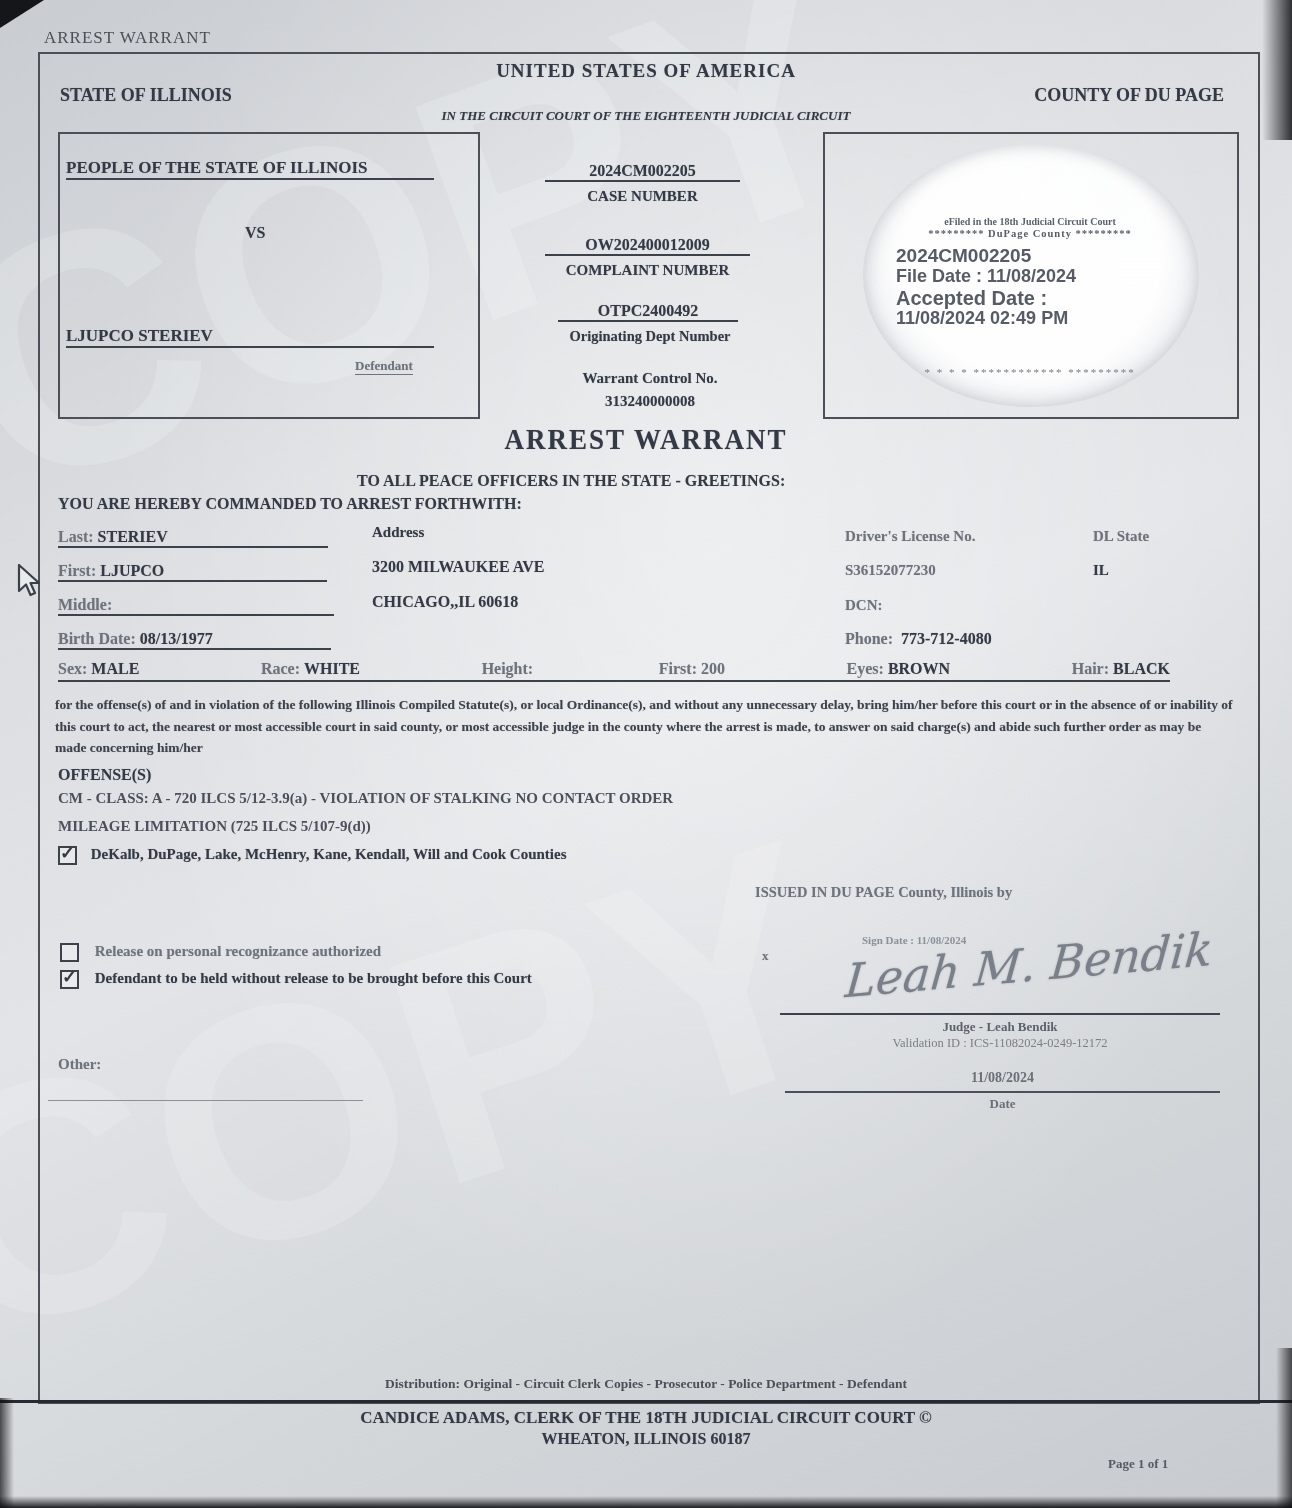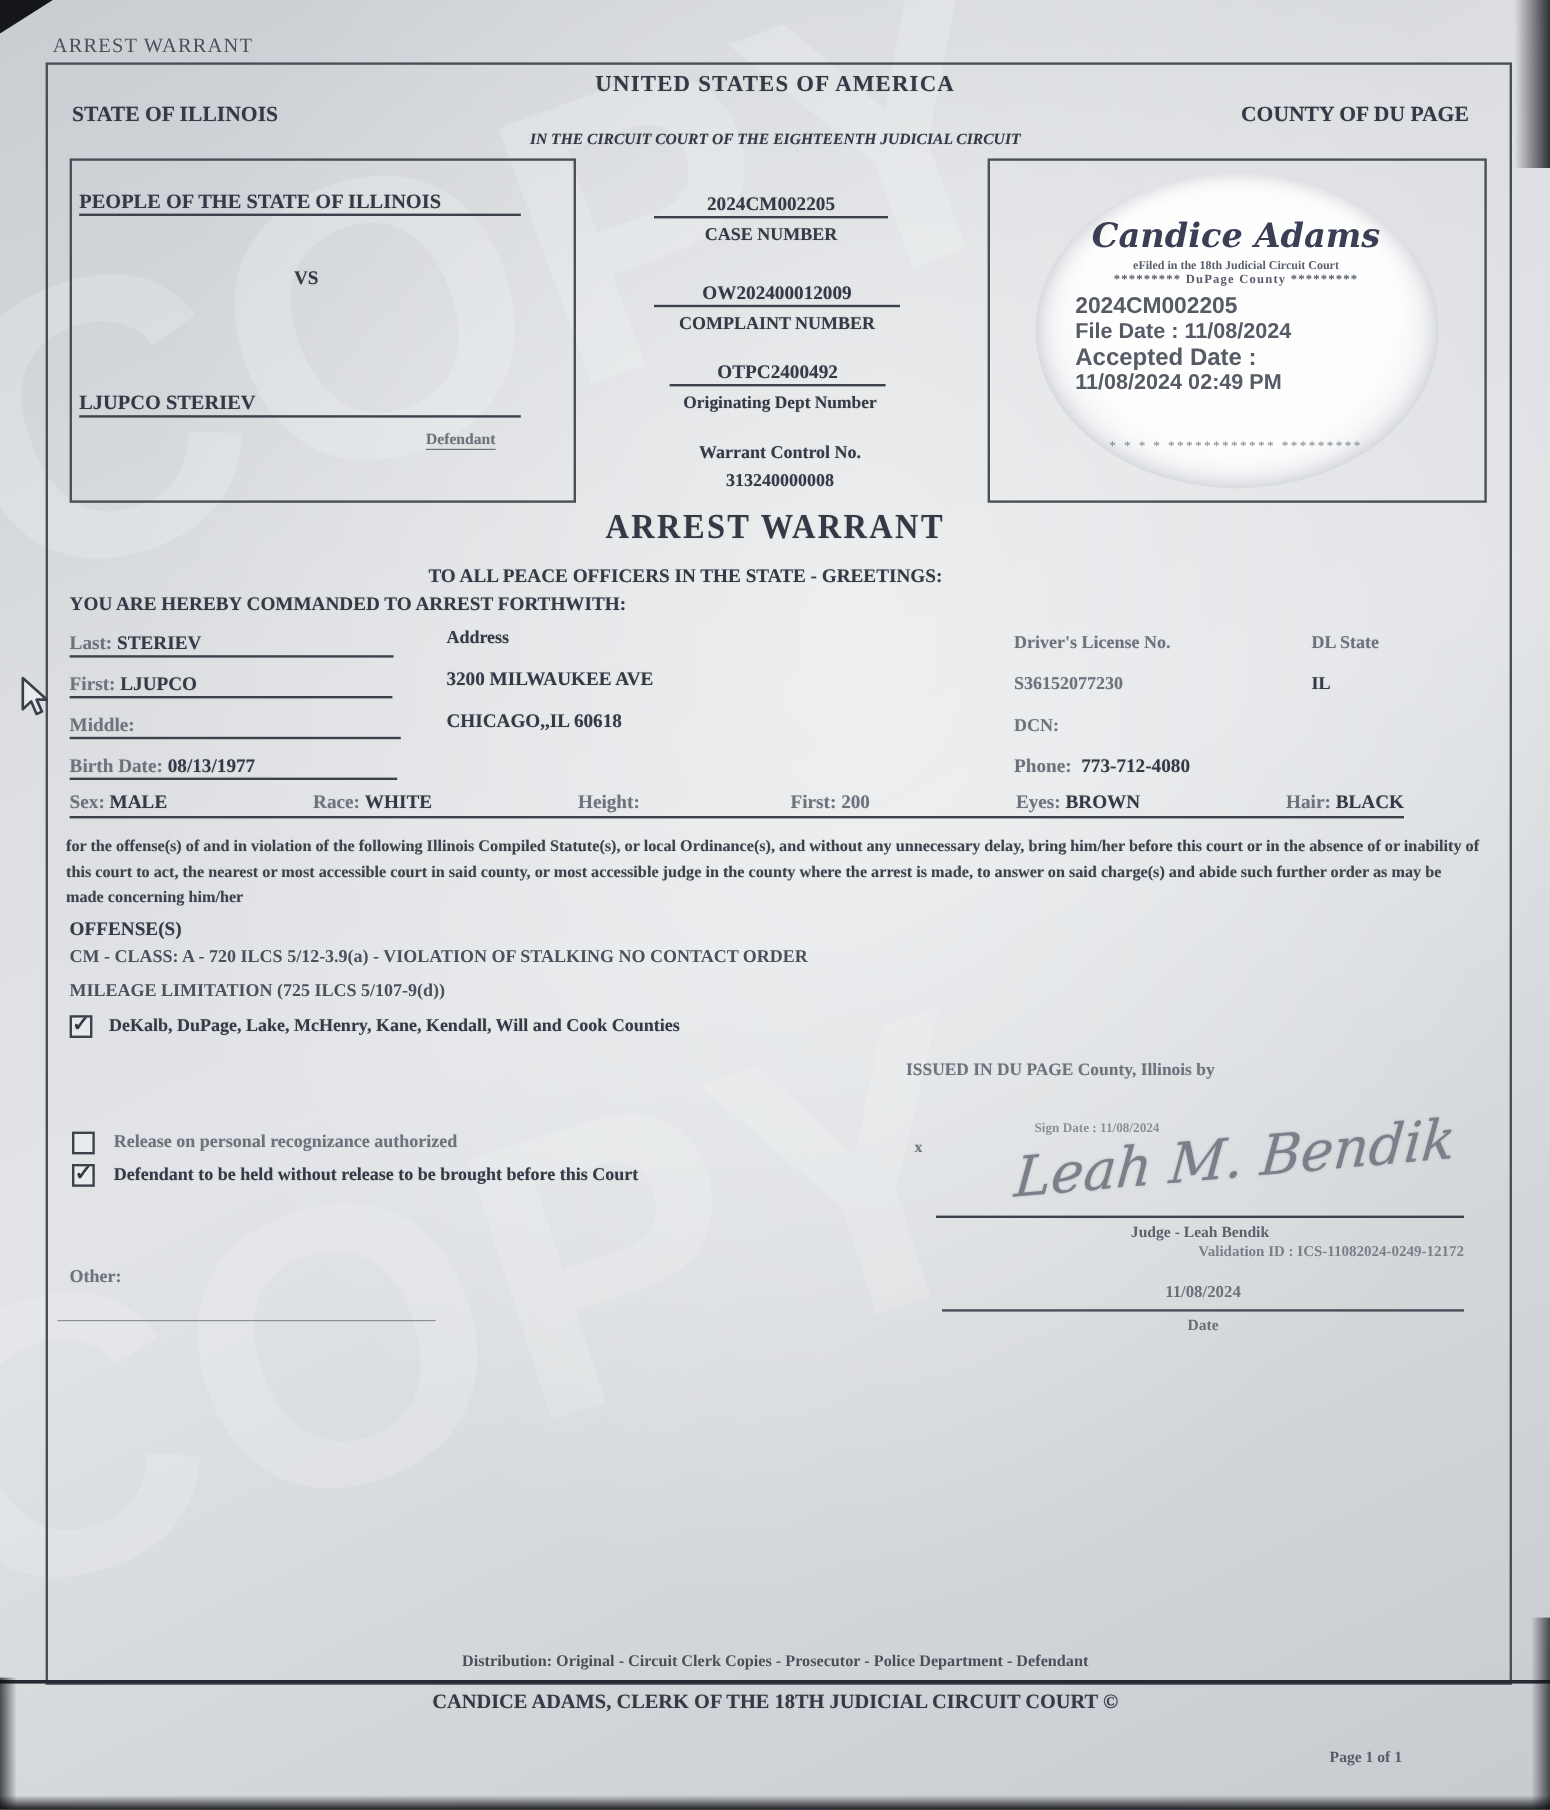--- a/index.html
+++ b/index.html
@@ -66,21 +66,20 @@
   <div class="abs ink center" style="left:545px;top:188px;width:195px;font-size:15px;">CASE NUMBER</div>
   <div class="abs ink ul center" style="left:545px;top:236px;width:205px;font-size:16px;">OW202400012009</div>
   <div class="abs ink center" style="left:545px;top:262px;width:205px;font-size:15px;">COMPLAINT NUMBER</div>
   <div class="abs ink ul center" style="left:558px;top:302px;width:180px;font-size:16px;">OTPC2400492</div>
   <div class="abs ink center" style="left:545px;top:328px;width:210px;font-size:14.5px;">Originating Dept Number</div>
   <div class="abs ink center" style="left:545px;top:370px;width:210px;font-size:15px;">Warrant Control No.</div>
   <div class="abs ink center" style="left:545px;top:393px;width:210px;font-size:15px;">313240000008</div>
 
   <div class="abs mainbox" style="left:823px;top:132px;width:412px;height:283px;"></div>
   <div class="abs stamp-ellipse" style="left:863px;top:143px;"></div>
-  <div class="abs script center" style="left:870px;top:180px;width:320px;font-size:28px;">Candice Adams</div>
   <div class="abs center" style="left:880px;top:216px;width:300px;font-size:10px;color:#595f6b;font-weight:bold;">eFiled in the 18th Judicial Circuit Court</div>
   <div class="abs center" style="left:870px;top:228px;width:320px;font-size:10.5px;color:#565c68;font-weight:bold;letter-spacing:1px;">*********   DuPage County   *********</div>
   <div class="abs" style="left:896px;top:245px;font-size:19px;font-family:'Liberation Sans',sans-serif;font-weight:bold;color:#565b66;">2024CM002205</div>
   <div class="abs" style="left:896px;top:266px;font-size:18px;font-family:'Liberation Sans',sans-serif;font-weight:bold;color:#565b66;">File Date : 11/08/2024</div>
   <div class="abs" style="left:896px;top:287px;font-size:20px;font-family:'Liberation Sans',sans-serif;font-weight:bold;color:#565b66;">Accepted Date :</div>
   <div class="abs" style="left:896px;top:308px;font-size:18px;font-family:'Liberation Sans',sans-serif;font-weight:bold;color:#565b66;">11/08/2024 02:49 PM</div>
   <div class="abs center" style="left:880px;top:366px;width:300px;font-size:11px;color:#767c86;letter-spacing:2px;">* * * * ************ *********</div>
 
   <div class="abs ink center" style="left:0;right:0;top:424px;font-size:27px;letter-spacing:2px;transform:scaleY(1.08);">ARREST WARRANT</div>
 
@@ -141,32 +140,33 @@
   <div class="abs" style="left:60px;top:970px;font-size:15px;">
     <span class="cb checked"></span>
     <span class="ink" style="margin-left:12px;font-weight:bold;">Defendant to be held without release to be brought before this Court</span>
   </div>
 
   <div class="abs faded" style="left:762px;top:948px;font-size:13px;">x</div>
   <div class="abs" style="left:862px;top:934px;font-size:11px;color:#8a9099;font-weight:bold;">Sign Date : 11/08/2024</div>
   <div class="abs sig" style="left:845px;top:938px;font-size:46px;">Leah M. Bendik</div>
   <div class="abs" style="left:780px;top:1013px;width:440px;border-top:2.5px solid #3d434d;"></div>
   <div class="abs center" style="left:780px;top:1019px;width:440px;font-size:13px;color:#5c626c;font-weight:bold;">Judge - Leah Bendik</div>
-  <div class="abs center" style="left:780px;top:1036px;width:440px;font-size:12.5px;color:#7a8088;font-weight:bold;text-align:right;">Validation ID : ICS-11082024-0249-12172</div>
+  <div class="abs center" style="left:780px;top:1036px;width:440px;font-size:12.5px;color:#7a8088;font-weight:normal;">Validation ID : ICS-11082024-0249-12172</div>
 
   <div class="abs faded" style="left:58px;top:1056px;font-size:15px;">Other:</div>
   <div class="abs" style="left:48px;top:1100px;width:315px;border-top:1.5px solid #8b9097;"></div>
 
   <div class="abs center" style="left:785px;top:1070px;width:435px;font-size:14px;color:#6a7078;font-weight:bold;">11/08/2024</div>
   <div class="abs" style="left:785px;top:1091px;width:435px;border-top:2px solid #4a505a;"></div>
   <div class="abs center" style="left:785px;top:1096px;width:435px;font-size:13px;color:#6a7078;font-weight:bold;">Date</div>
 
   <div class="abs center" style="left:0;right:0;top:1376px;font-size:13.5px;color:#4a5058;font-weight:bold;">Distribution: Original - Circuit Clerk Copies - Prosecutor - Police Department - Defendant</div>
   <div class="abs" style="left:0;top:1400px;width:1292px;border-top:3px solid #262b33;"></div>
   <div class="abs ink center" style="left:0;right:0;top:1408px;font-size:17px;">CANDICE ADAMS, CLERK OF THE 18TH JUDICIAL CIRCUIT COURT ©</div>
+  <div class="abs ink center" style="left:0;right:0;top:1430px;font-size:16px;">WHEATON, ILLINOIS 60187</div>
   <div class="abs" style="left:1108px;top:1456px;font-size:13px;color:#555b66;font-weight:bold;">Page 1 of 1</div>
 
   <svg class="abs" style="left:16px;top:564px;" width="26" height="34" viewBox="0 0 26 34">
     <polygon points="3,1 3,27 10,20.5 14.5,31 19,29 14.5,19 23,19" fill="#e8eaec" stroke="#3a4049" stroke-width="2.2" stroke-linejoin="round"></polygon>
   </svg>
 
   <div class="abs edge" style="left:0;top:0;width:44px;height:28px;background:#15161a;clip-path:polygon(0 0,100% 0,0 100%);"></div>
   <div class="abs edge" style="right:0;top:0;width:30px;height:140px;background:linear-gradient(to left,rgba(15,16,20,.85),rgba(15,16,20,0));"></div>
   <div class="abs edge" style="left:0;bottom:0;width:1292px;height:12px;background:linear-gradient(to top,rgba(10,11,14,.9),rgba(10,11,14,0));"></div>
   <div class="abs edge" style="left:0;bottom:0;width:14px;height:110px;background:linear-gradient(to right,rgba(10,11,14,.7),rgba(10,11,14,0));"></div>

